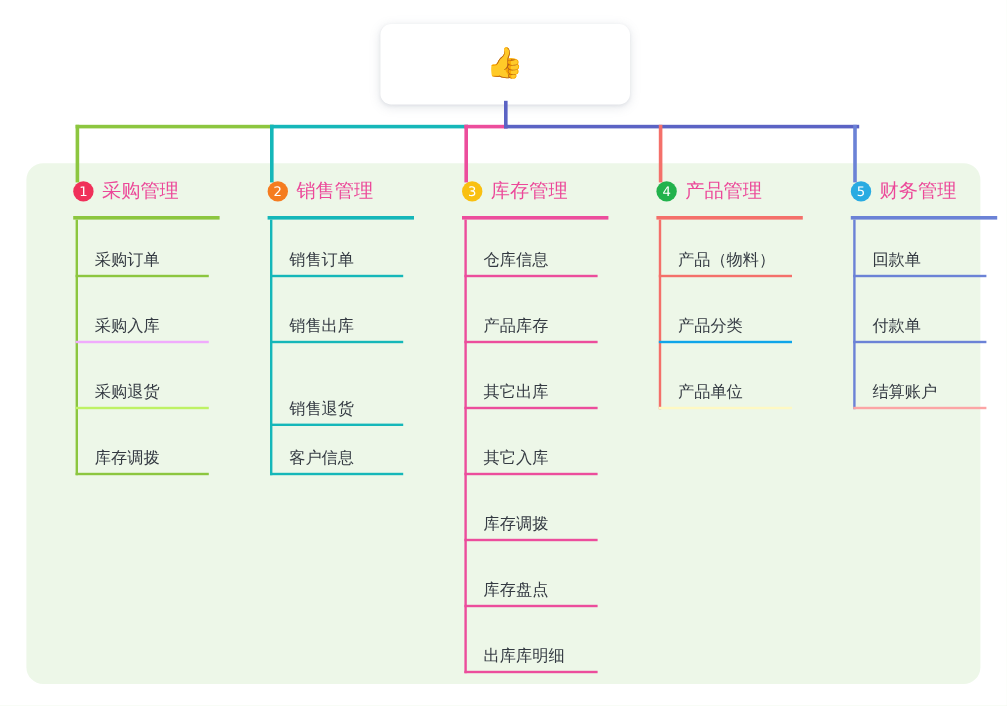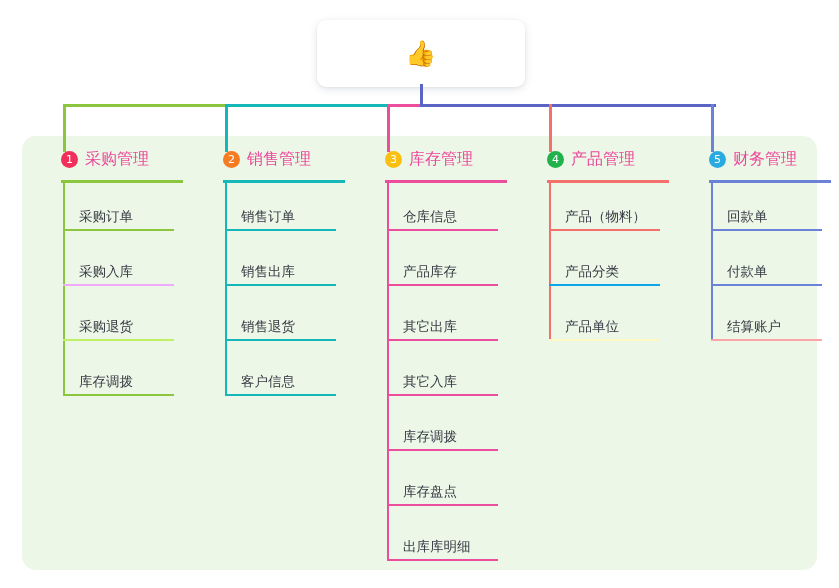--- a/index.html
+++ b/index.html
@@ -174,21 +174,21 @@
           <span class="col-title">销售管理</span>
         </div>
         <div class="col-underline" style="background: rgb(21, 183, 185);"></div>
         <div class="spine" style="height: 213px; background: rgb(21, 183, 185);"></div>
         <div class="item" style="top: 83px; background: rgb(21, 183, 185);">
           <span class="item-label">销售订单</span>
         </div>
         <div class="item" style="top: 138px; background: rgb(21, 183, 185);">
           <span class="item-label">销售出库</span>
         </div>
-        <div class="item" style="top: 193px; background: rgb(21, 183, 185);">
+        <div class="item" style="top: 207px; background: rgb(21, 183, 185);">
           <span class="item-label">销售退货</span>
         </div>
         <div class="item" style="top: 248px; background: rgb(21, 183, 185);">
           <span class="item-label">客户信息</span>
         </div>
       </div>
       <div class="column" style="left: 362px;">
         <div class="col-header">
           <span class="badge" style="background: rgb(249, 192, 17);">3</span>
           <span class="col-title">库存管理</span>

